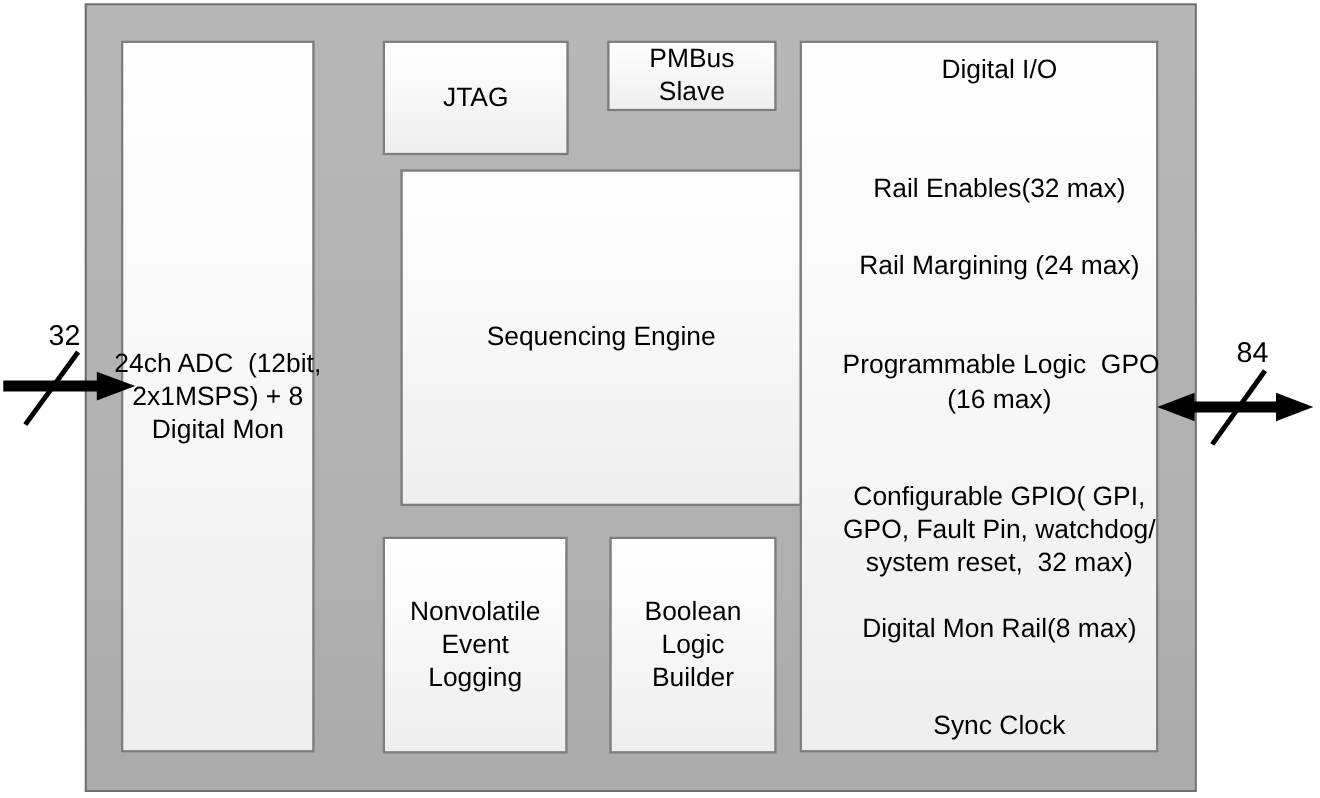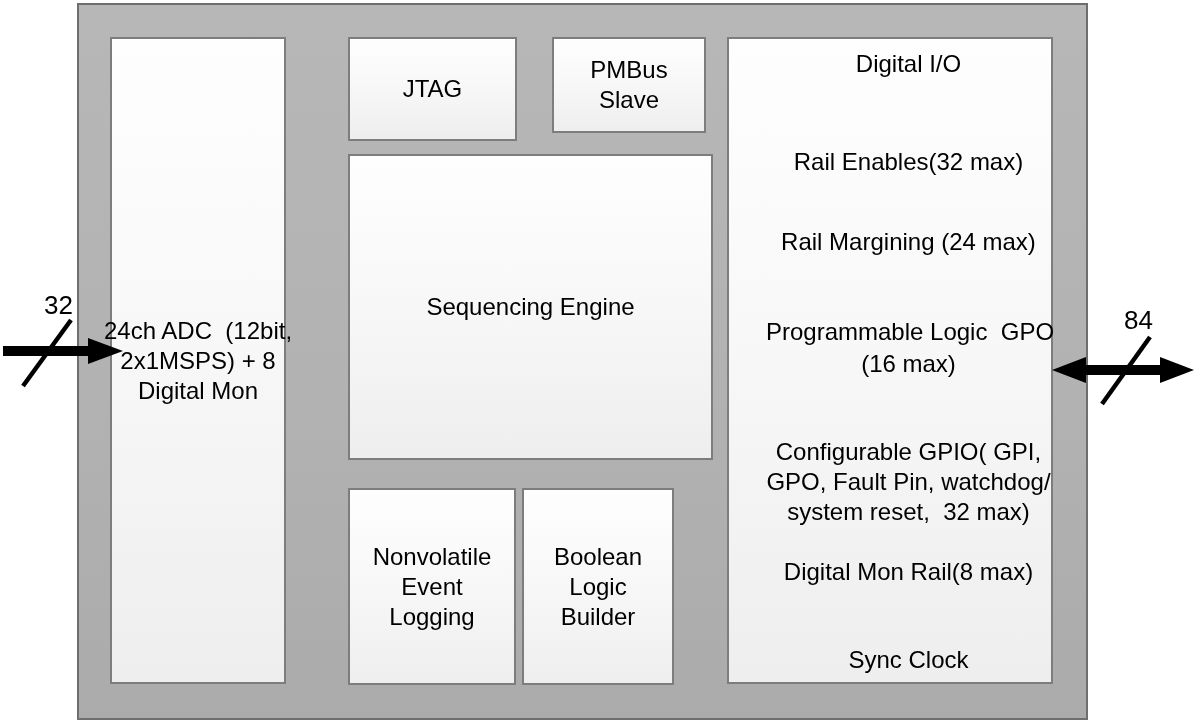--- a/index.html
+++ b/index.html
@@ -36,24 +36,24 @@
     align-items: center;
     justify-content: center;
     font-size: 24px;
     line-height: 30px;
     text-align: center;
     white-space: pre;
   }
   .block .line { display: block; white-space: pre; }
   .adc-block   { left: 110px; top: 37px; width: 176px; height: 647px; }
   .jtag-block  { left: 348px; top: 37px; width: 169px; height: 104px; }
-  .pmbus-block { left: 552px; top: 37px; width: 154px; height: 96px; }
-  .se-block    { left: 348px; top: 154px; width: 365px; height: 306px; }
+  .pmbus-block { left: 552px; top: 37px; width: 154px; height: 64px; }
+  .se-block    { left: 364px; top: 154px; width: 365px; height: 306px; }
   .nv-block    { left: 348px; top: 488px; width: 168px; height: 197px; }
-  .bool-block  { left: 522px; top: 488px; width: 152px; height: 197px; }
+  .bool-block  { left: 554px; top: 488px; width: 152px; height: 197px; }
   .dio-block   { left: 727px; top: 37px; width: 326px; height: 647px; display: block; }
   .dio-line {
     position: absolute;
     left: 0;
     right: 0;
     text-align: center;
     font-size: 24px;
     line-height: 30px;
     white-space: pre;
     margin-left: 37px;
@@ -101,21 +101,21 @@
   </div>
 
   <div class="block bool-block">
     <span class="line">Boolean</span>
     <span class="line">Logic</span>
     <span class="line">Builder</span>
   </div>
 
   <div class="block dio-block">
     <div class="dio-line" style="top:10px">Digital I/O</div>
-    <div class="dio-line" style="top:108px">Rail Enables(32 max)</div>
+    <div class="dio-line" style="top:118px">Rail Enables(32 max)</div>
     <div class="dio-line" style="top:188px">Rail Margining (24 max)</div>
     <div class="dio-line" style="top:278px">Programmable Logic  GPO</div>
     <div class="dio-line" style="top:310px">(16 max)</div>
     <div class="dio-line" style="top:398px">Configurable GPIO( GPI,</div>
     <div class="dio-line" style="top:428px">GPO, Fault Pin, watchdog/</div>
     <div class="dio-line" style="top:458px">system reset,  32 max)</div>
     <div class="dio-line" style="top:518px">Digital Mon Rail(8 max)</div>
     <div class="dio-line" style="top:606px">Sync Clock</div>
   </div>
 

